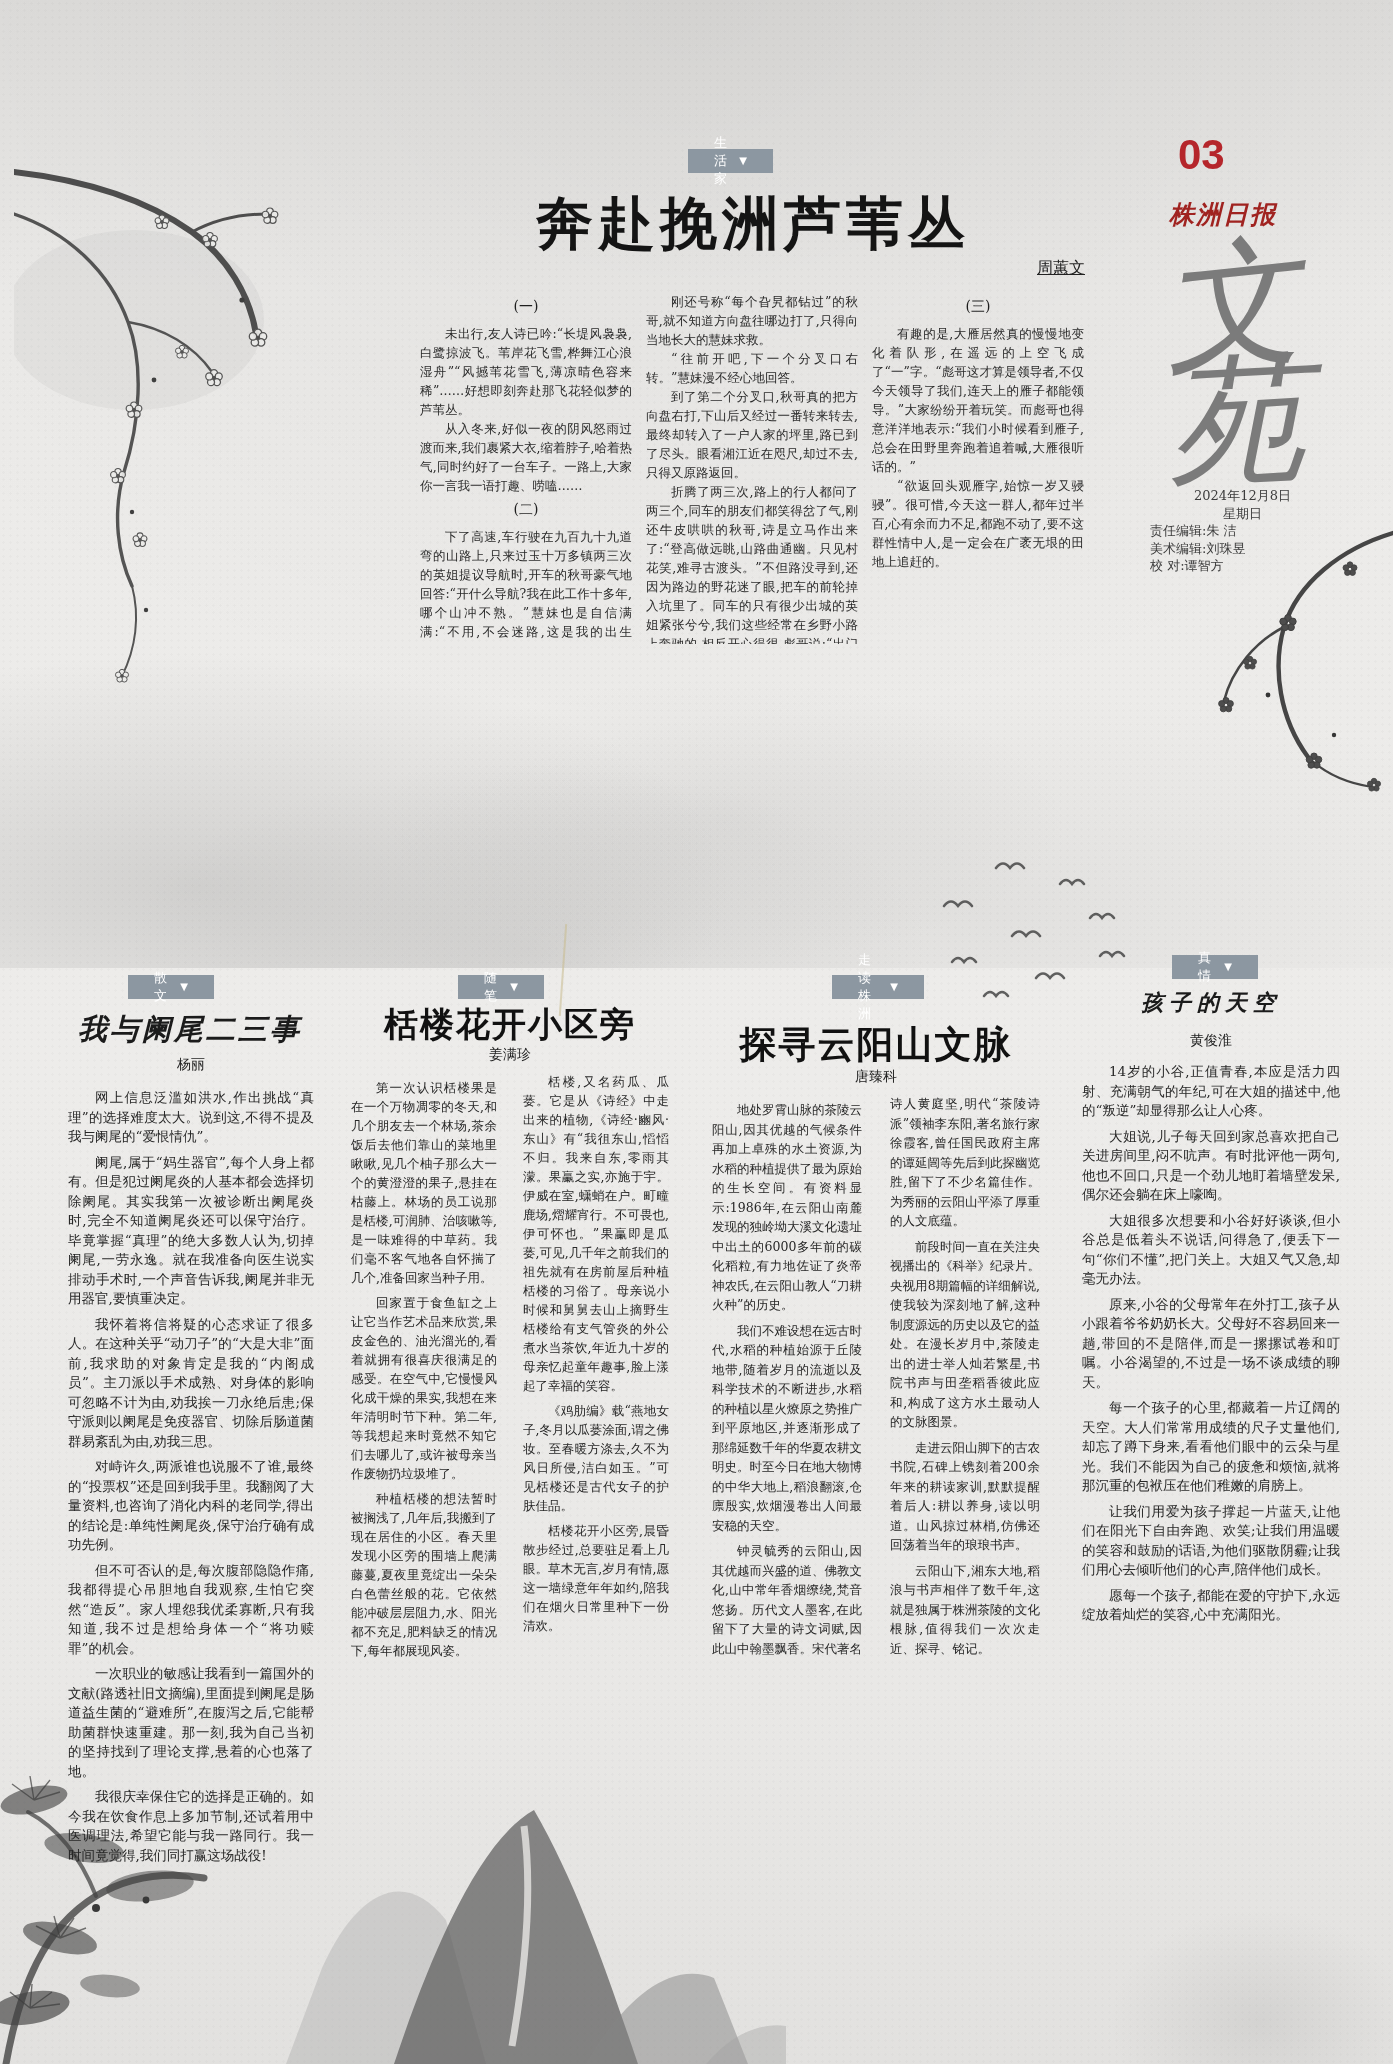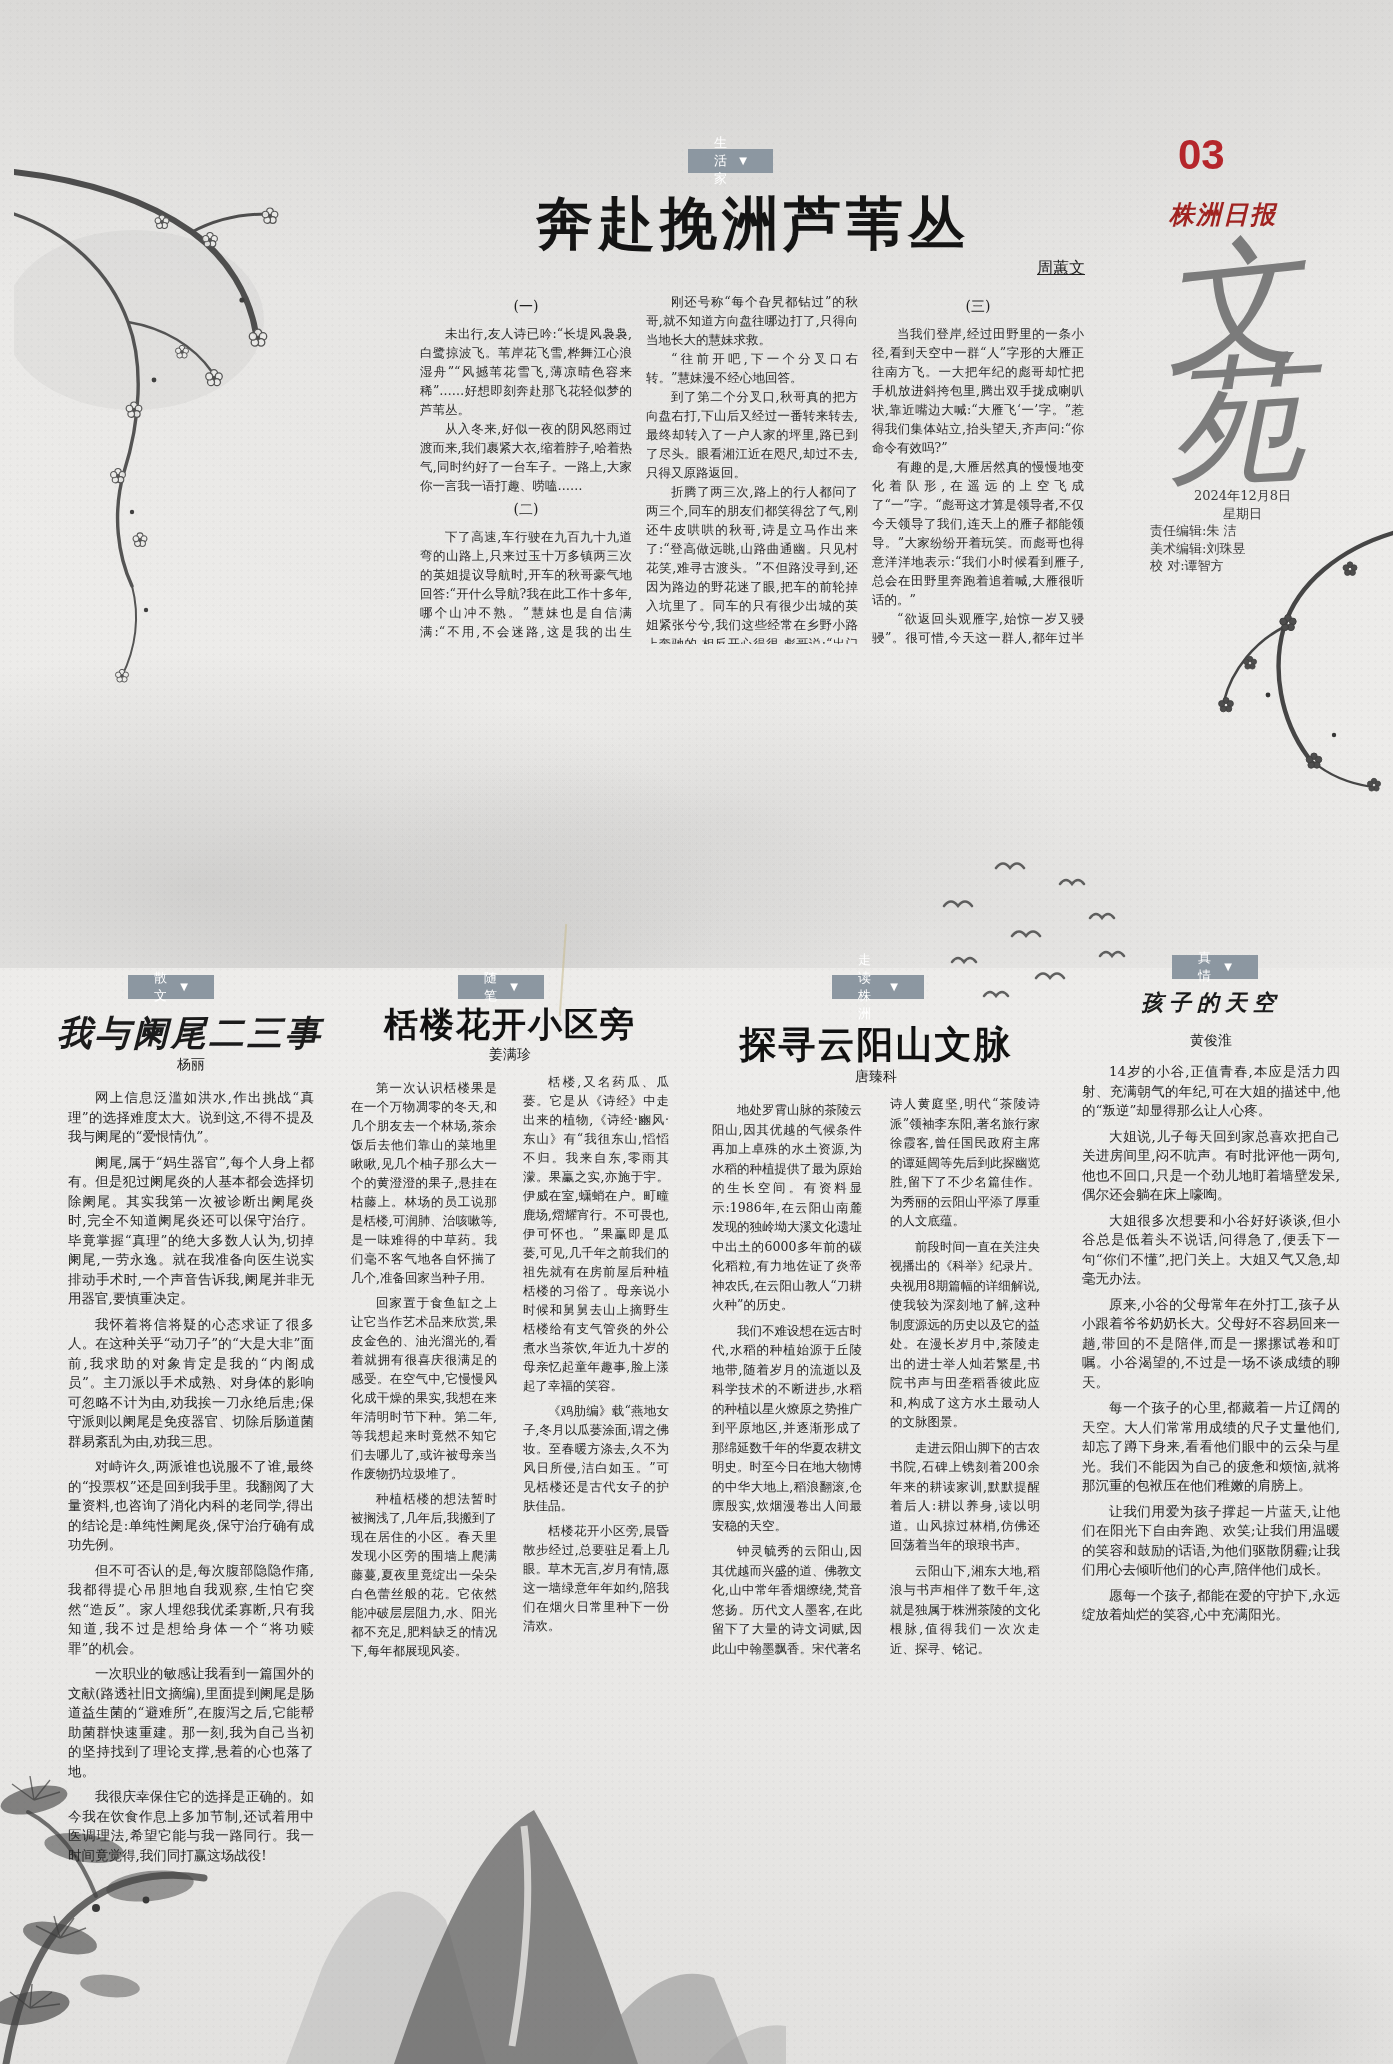--- a/index.html
+++ b/index.html
@@ -205,32 +205,31 @@
       <div>
           <p>刚还号称“每个旮旯都钻过”的秋哥,就不知道方向盘往哪边打了,只得向当地长大的慧妹求救。</p>
           <p>“往前开吧,下一个分叉口右转。”慧妹漫不经心地回答。</p>
           <p>到了第二个分叉口,秋哥真的把方向盘右打,下山后又经过一番转来转去,最终却转入了一户人家的坪里,路已到了尽头。眼看湘江近在咫尺,却过不去,只得又原路返回。</p>
           <p>折腾了两三次,路上的行人都问了两三个,同车的朋友们都笑得岔了气,刚还牛皮哄哄的秋哥,诗是立马作出来了:“登高做远眺,山路曲通幽。只见村花笑,难寻古渡头。”不但路没寻到,还因为路边的野花迷了眼,把车的前轮掉入坑里了。同车的只有很少出城的英姐紧张兮兮,我们这些经常在乡野小路上奔驰的,相反开心得很,彪哥说:“出门采风嘛,没有点小事故,哪有故事可写。”</p>
         </div>
     </div>
     <div class="mcol">
       <div class="sec">(三)</div>
       <div>
-          <p>当我们登岸,经过田野里的一条小径,看到天空中一群“人”字形的大雁正往南方飞。一大把年纪的彪哥却忙把手机放进斜挎包里,腾出双手拢成喇叭状,靠近嘴边大喊:“大雁飞‘一’字。”惹得我们集体站立,抬头望天,齐声问:“你命令有效吗?”</p>
           <p>有趣的是,大雁居然真的慢慢地变化着队形,在遥远的上空飞成了“一”字。“彪哥这才算是领导者,不仅今天领导了我们,连天上的雁子都能领导。”大家纷纷开着玩笑。而彪哥也得意洋洋地表示:“我们小时候看到雁子,总会在田野里奔跑着追着喊,大雁很听话的。”</p>
           <p>“欲返回头观雁字,始惊一岁又骎骎”。很可惜,今天这一群人,都年过半百,心有余而力不足,都跑不动了,要不这群性情中人,是一定会在广袤无垠的田地上追赶的。</p>
         </div>
     </div>
   </div>
 
   <div class="tag" style="left:128px;top:975px;width:86px">
     <span class="tag-label">散文</span>
     <span class="tag-arrow">▼</span>
   </div>
-  <div class="btitle-hand" style="left:56px;top:1010px;width:268px;font-size:35px;letter-spacing:3px">我与阑尾二三事</div>
+  <div class="btitle-hand" style="left:56px;top:1010px;width:268px;font-size:29px;letter-spacing:3px">我与阑尾二三事</div>
   <div class="byline" style="left:62px;top:1056px;width:258px">杨丽</div>
   <div class="bbody body1" style="left:62px;top:1082px;width:258px;height:908px">
       <p>网上信息泛滥如洪水,作出挑战“真理”的选择难度太大。说到这,不得不提及我与阑尾的“爱恨情仇”。</p>
       <p>阑尾,属于“妈生器官”,每个人身上都有。但是犯过阑尾炎的人基本都会选择切除阑尾。其实我第一次被诊断出阑尾炎时,完全不知道阑尾炎还可以保守治疗。毕竟掌握“真理”的绝大多数人认为,切掉阑尾,一劳永逸。就在我准备向医生说实排动手术时,一个声音告诉我,阑尾并非无用器官,要慎重决定。</p>
       <p>我怀着将信将疑的心态求证了很多人。在这种关乎“动刀子”的“大是大非”面前,我求助的对象肯定是我的“内阁成员”。主刀派以手术成熟、对身体的影响可忽略不计为由,劝我挨一刀永绝后患;保守派则以阑尾是免疫器官、切除后肠道菌群易紊乱为由,劝我三思。</p>
       <p>对峙许久,两派谁也说服不了谁,最终的“投票权”还是回到我手里。我翻阅了大量资料,也咨询了消化内科的老同学,得出的结论是:单纯性阑尾炎,保守治疗确有成功先例。</p>
       <p>但不可否认的是,每次腹部隐隐作痛,我都得提心吊胆地自我观察,生怕它突然“造反”。家人埋怨我优柔寡断,只有我知道,我不过是想给身体一个“将功赎罪”的机会。</p>
       <p>一次职业的敏感让我看到一篇国外的文献(路透社旧文摘编),里面提到阑尾是肠道益生菌的“避难所”,在腹泻之后,它能帮助菌群快速重建。那一刻,我为自己当初的坚持找到了理论支撑,悬着的心也落了地。</p>
       <p>我很庆幸保住它的选择是正确的。如今我在饮食作息上多加节制,还试着用中医调理法,希望它能与我一路同行。我一时间竟觉得,我们同打赢这场战役!</p>
     </div>

